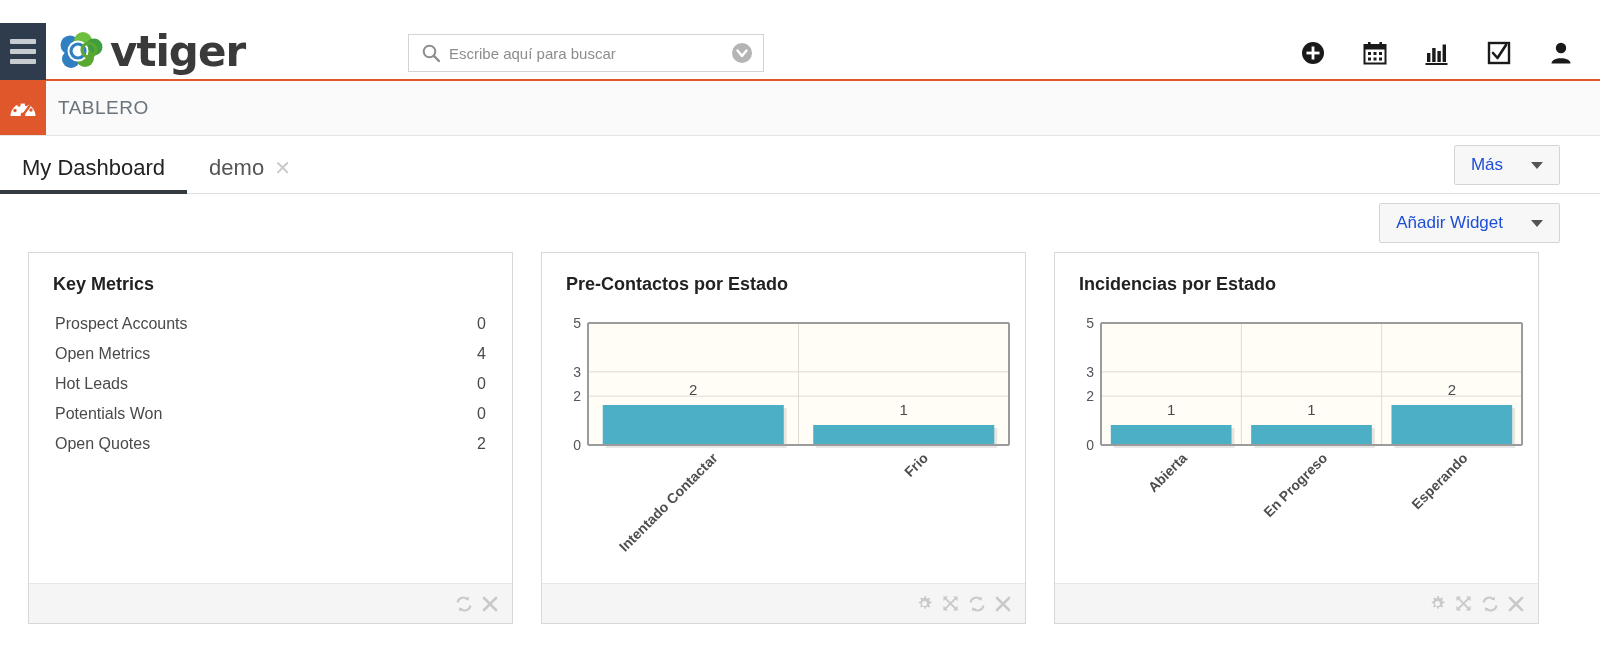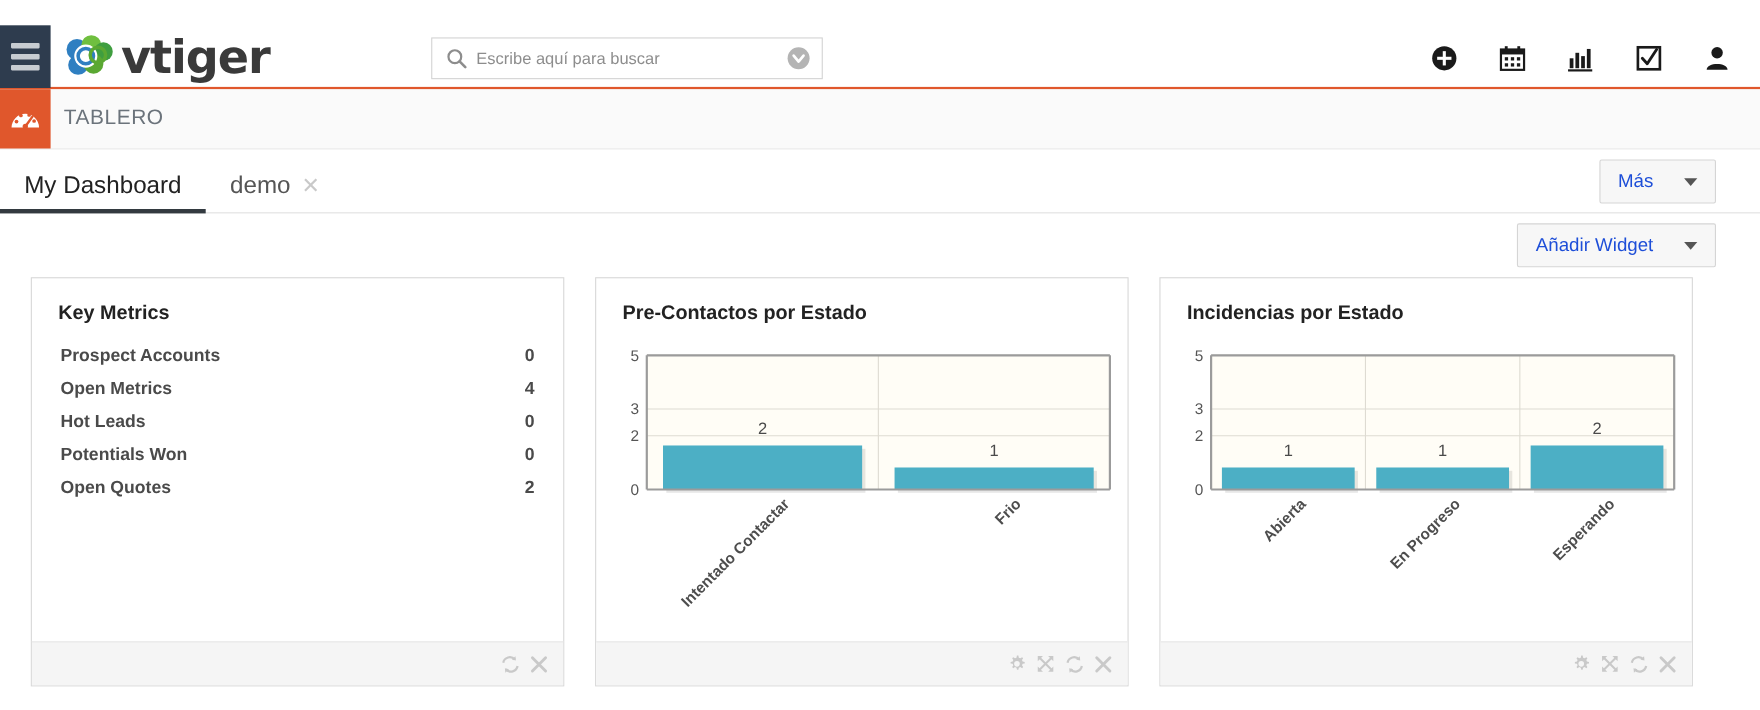--- a/index.html
+++ b/index.html
@@ -47,21 +47,21 @@
     font-weight: 700;
     color: #3a3a3a;
     letter-spacing: -1px;
     margin-left: 2px;
     line-height: 1;
     font-family: "DejaVu Sans", sans-serif;
   }
 
   .search-box {
     position: absolute;
-    left: 392px; top: 10px;
+    left: 408px; top: 10px;
     width: 356px; height: 38px;
     border: 1px solid #d3d3d3;
     background: #fff;
     display: flex; align-items: center;
     padding: 0 10px 0 12px;
   }
   .search-icon { flex: 0 0 20px; margin-right: 8px; }
   .search-input {
     flex: 1;
     border: none; outline: none;
@@ -196,21 +196,20 @@
   }
   .footer-icon { cursor: pointer; display: flex; align-items: center; }
 
   
   .metrics { padding: 14px 26px 0 26px; }
   .metric-row {
     display: flex; justify-content: space-between;
     font-size: 16px;
     color: #4a4a4a;
     padding: 6px 0;
-    font-weight: bold;
   }
   .metric-val { color: #4a4a4a; }
 
   
   .chart { position: relative; width: 485px; height: 310px; }
   .chart svg { display: block; }
   .tick-label {
     font-family: "Liberation Sans", sans-serif;
     font-size: 14px;
     fill: #555;

